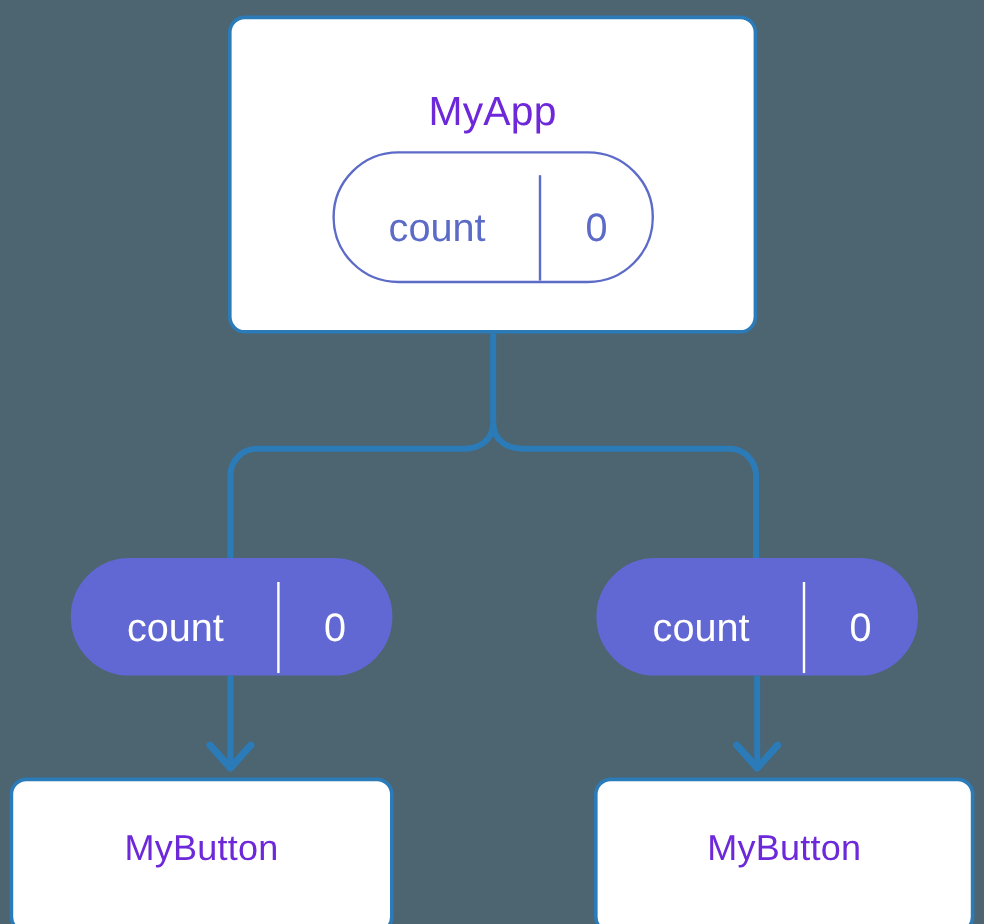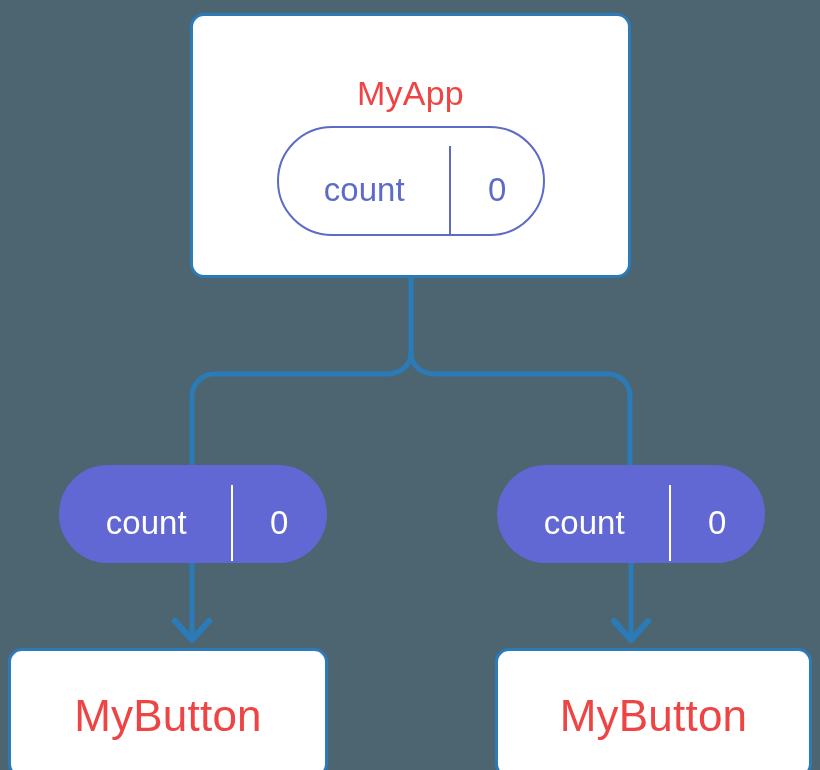--- a/index.html
+++ b/index.html
@@ -31,21 +31,21 @@
     background: #ffffff;
     border: 3px solid #2b7bb9;
     border-radius: 14px;
     z-index: 2;
   }
   .component-title {
     position: absolute;
     left: 0;
     width: 100%;
     text-align: center;
-    color: #ef4444;
+    color: #6d28d9;
     font-size: 34px;
     font-weight: 400;
     letter-spacing: 0.2px;
     white-space: nowrap;
   }
   #myapp-box {
     left: 190px;
     top: 13px;
     width: 441px;
     height: 265px;
@@ -60,21 +60,21 @@
     height: 130px;
   }
   #mybutton-right-box {
     left: 495px;
     top: 648px;
     width: 317px;
     height: 130px;
   }
   .mybutton-title {
     top: 40px;
-    font-size: 44px;
+    font-size: 30px;
   }
   
   .state-pill {
     position: absolute;
     box-sizing: border-box;
     display: flex;
     align-items: stretch;
     border-radius: 999px;
     z-index: 3;
     overflow: hidden;

